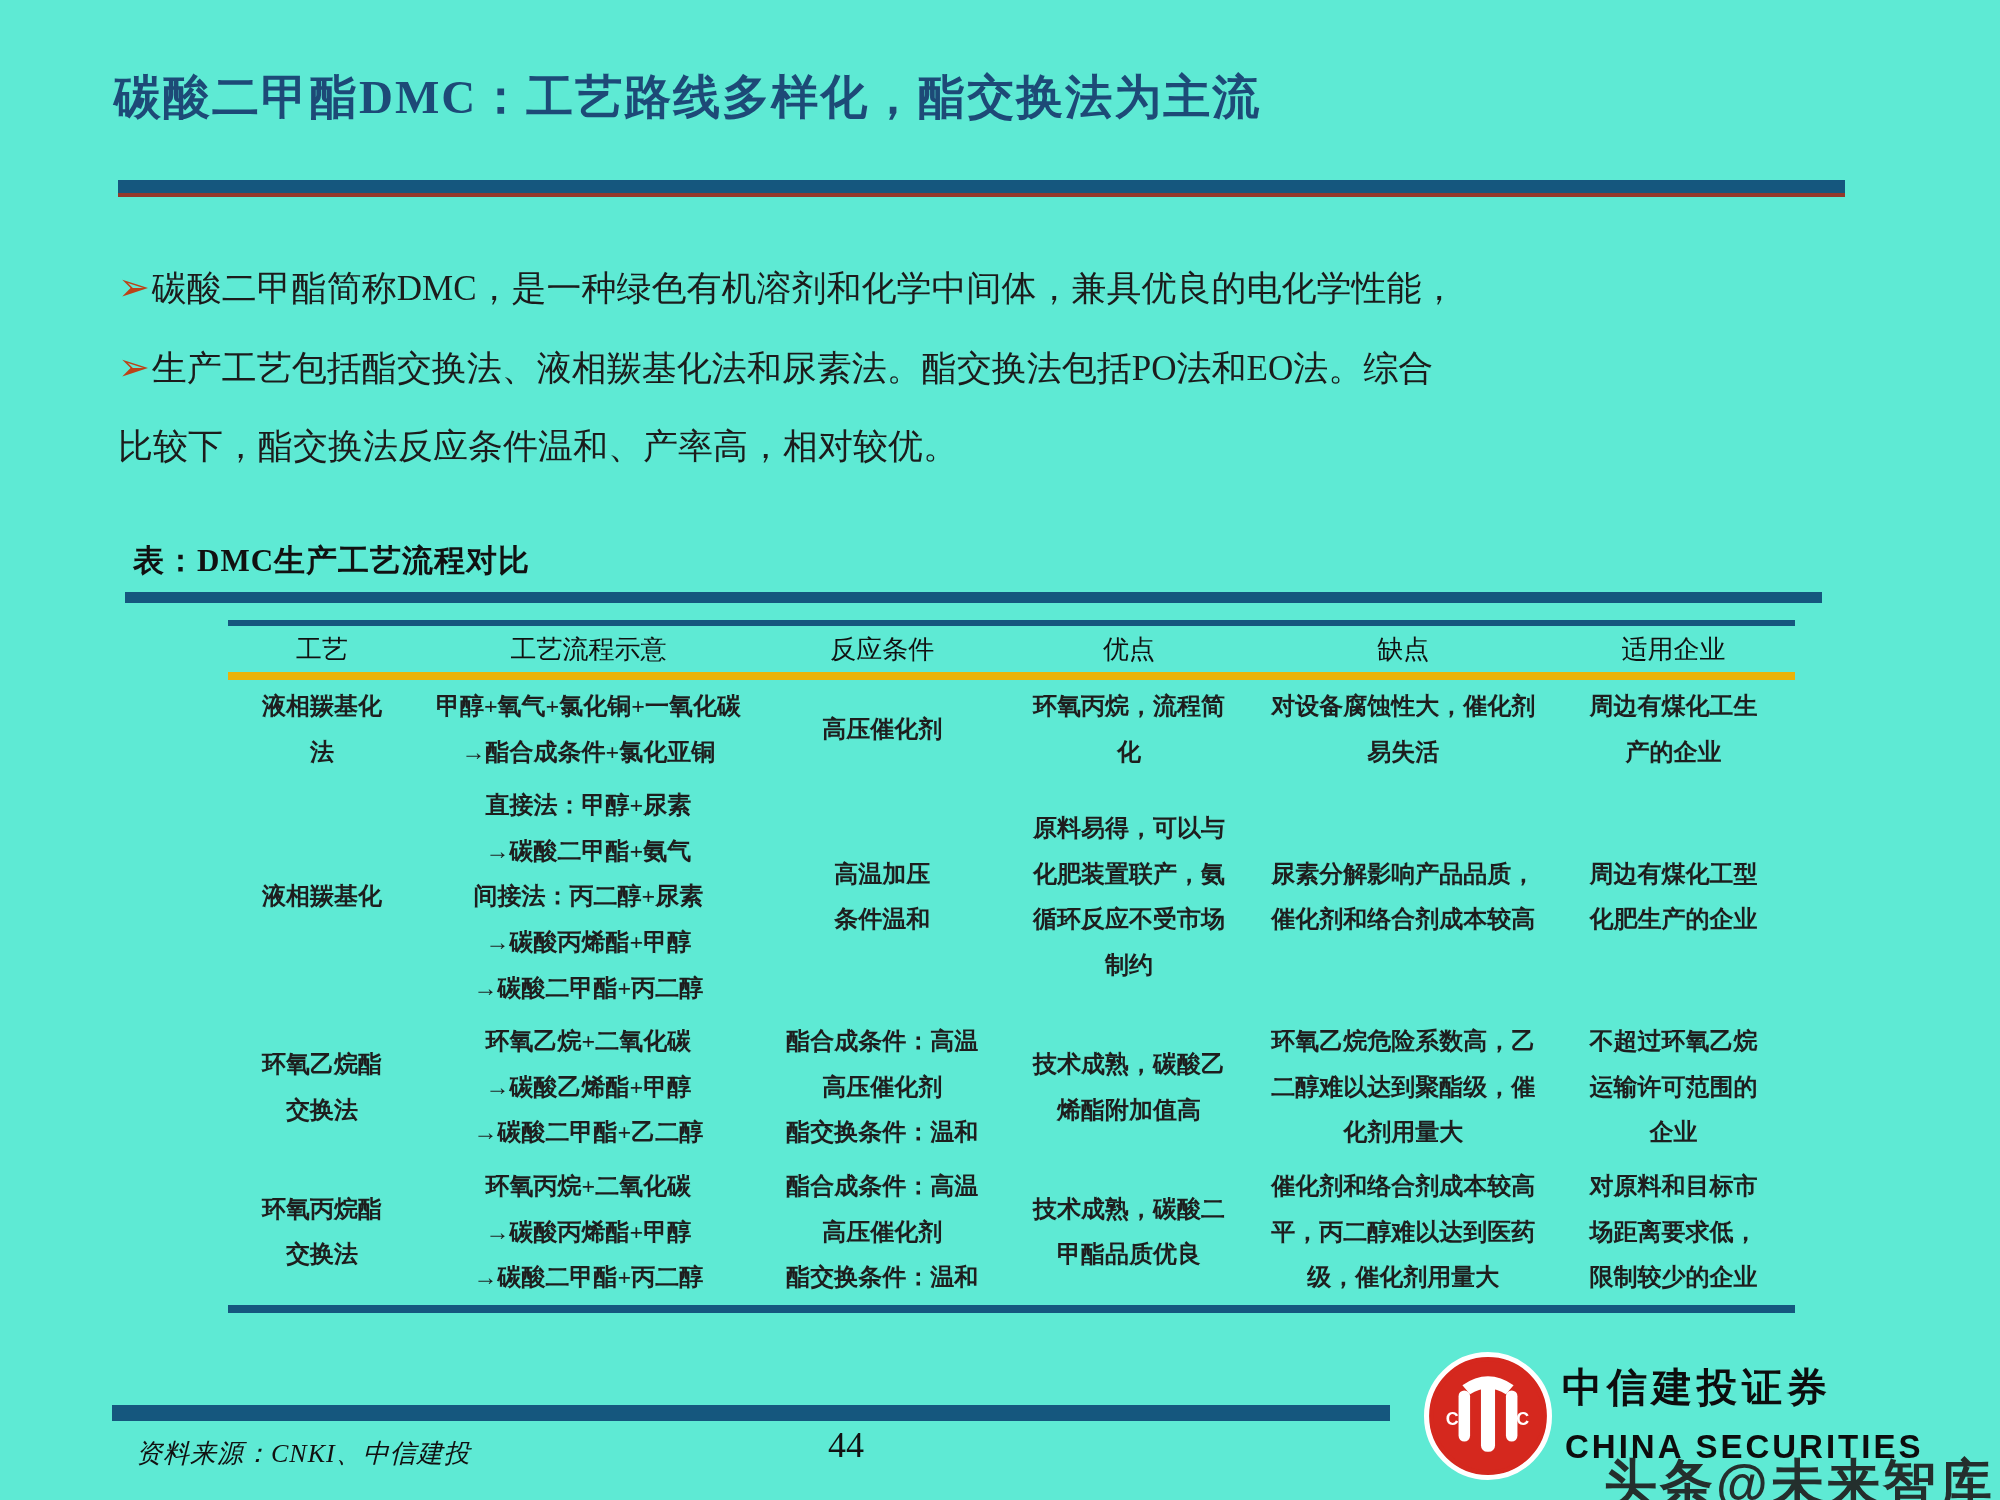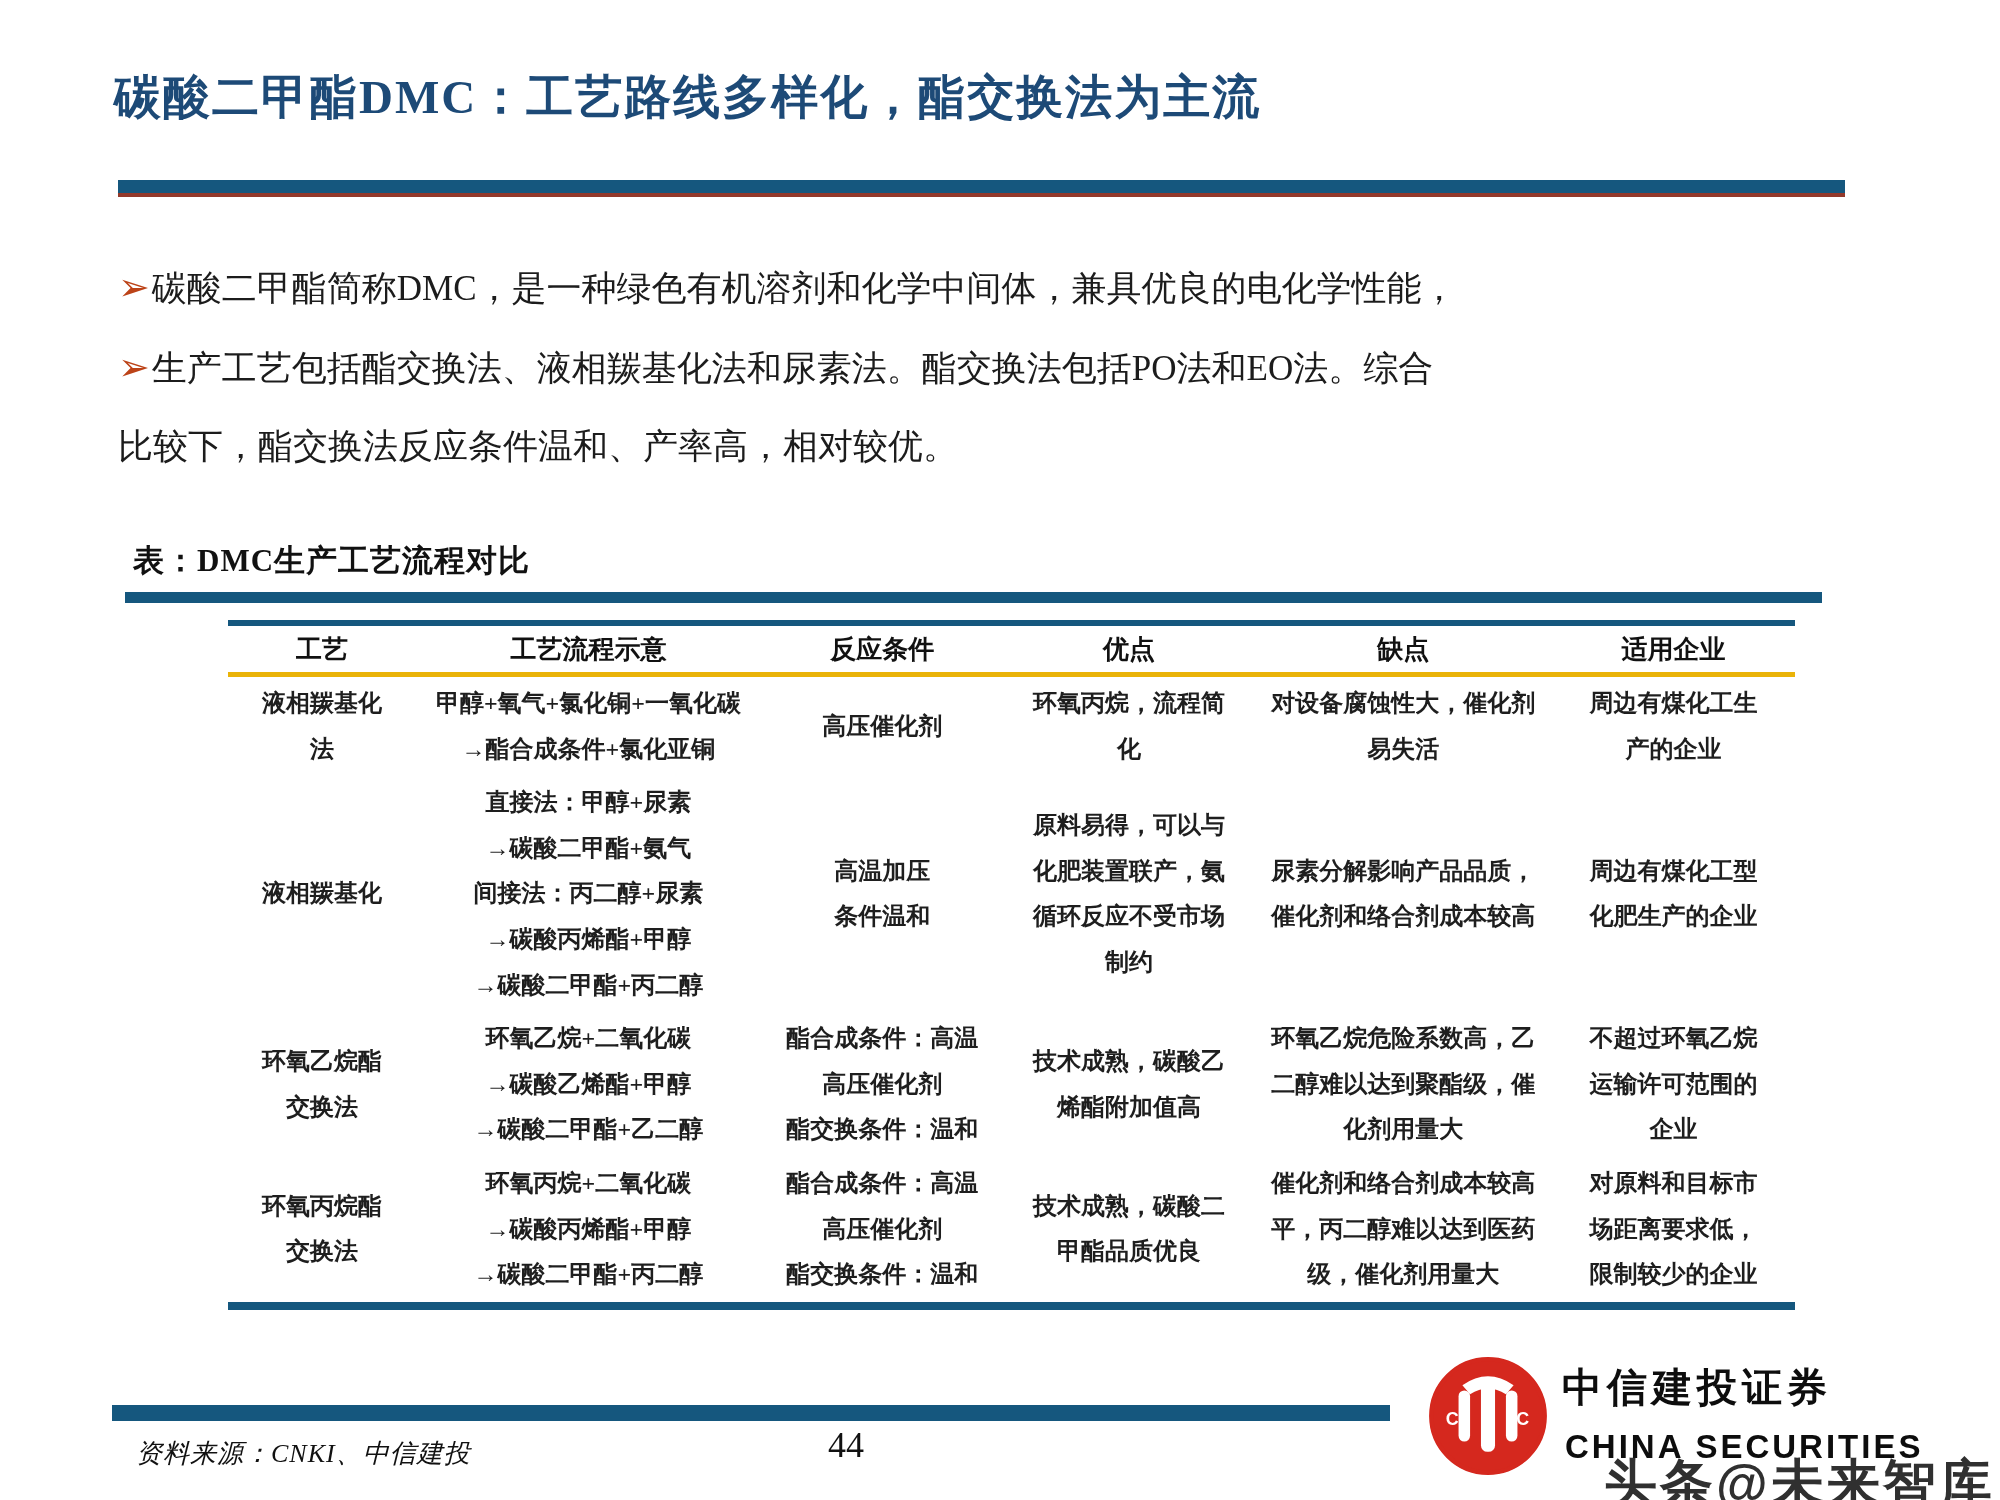--- a/index.html
+++ b/index.html
@@ -1,17 +1,17 @@
 <!DOCTYPE html>
 <html><head>
 <meta charset="utf-8">
 <style>
   html,body{margin:0;padding:0;background:#888;}
   #slide{
-    position:relative;width:2000px;height:1500px;background:#ffffff;
+    position:relative;width:2000px;height:1500px;background:#5eead4;
     font-family:"Liberation Serif","DejaVu Serif",serif;overflow:hidden;
   }
   
   #title{
     position:absolute;left:114px;top:66px;width:1800px;
     font-size:47px;font-weight:bold;color:#1D4A77;letter-spacing:2px;
     font-family:"Liberation Serif","DejaVu Serif",serif;
   }
   #title-rule{
     position:absolute;left:118px;top:180px;width:1727px;height:13px;
@@ -36,22 +36,22 @@
   #caption-bar{
     position:absolute;left:125px;top:592px;width:1697px;height:11px;background:#15577E;
   }
   
   #cmp-table{
     position:absolute;left:228px;top:620px;width:1567px;
     border-collapse:collapse;table-layout:fixed;
     border-top:6px solid #15577E;border-bottom:8px solid #15577E;
   }
   #cmp-table th{
-    font-size:26px;font-weight:bold;color:#111;height:46px;
-    border-bottom:5px solid #eab308;text-align:center;vertical-align:middle;
+    font-size:26px;font-weight:normal;color:#111;height:46px;
+    border-bottom:8px solid #eab308;text-align:center;vertical-align:middle;
     padding:0 4px;
   }
   #cmp-table td{
     font-size:24px;font-weight:600;color:#1e1e1e;
     text-align:center;vertical-align:middle;
     white-space:pre-line;line-height:1.9;padding:4px 8px;
   }
   .col-craft{width:12%;} .col-process{width:22%;} .col-cond{width:15.5%;}
   .col-pros{width:16%;} .col-cons{width:19%;} .col-firms{width:15.5%;}
   

